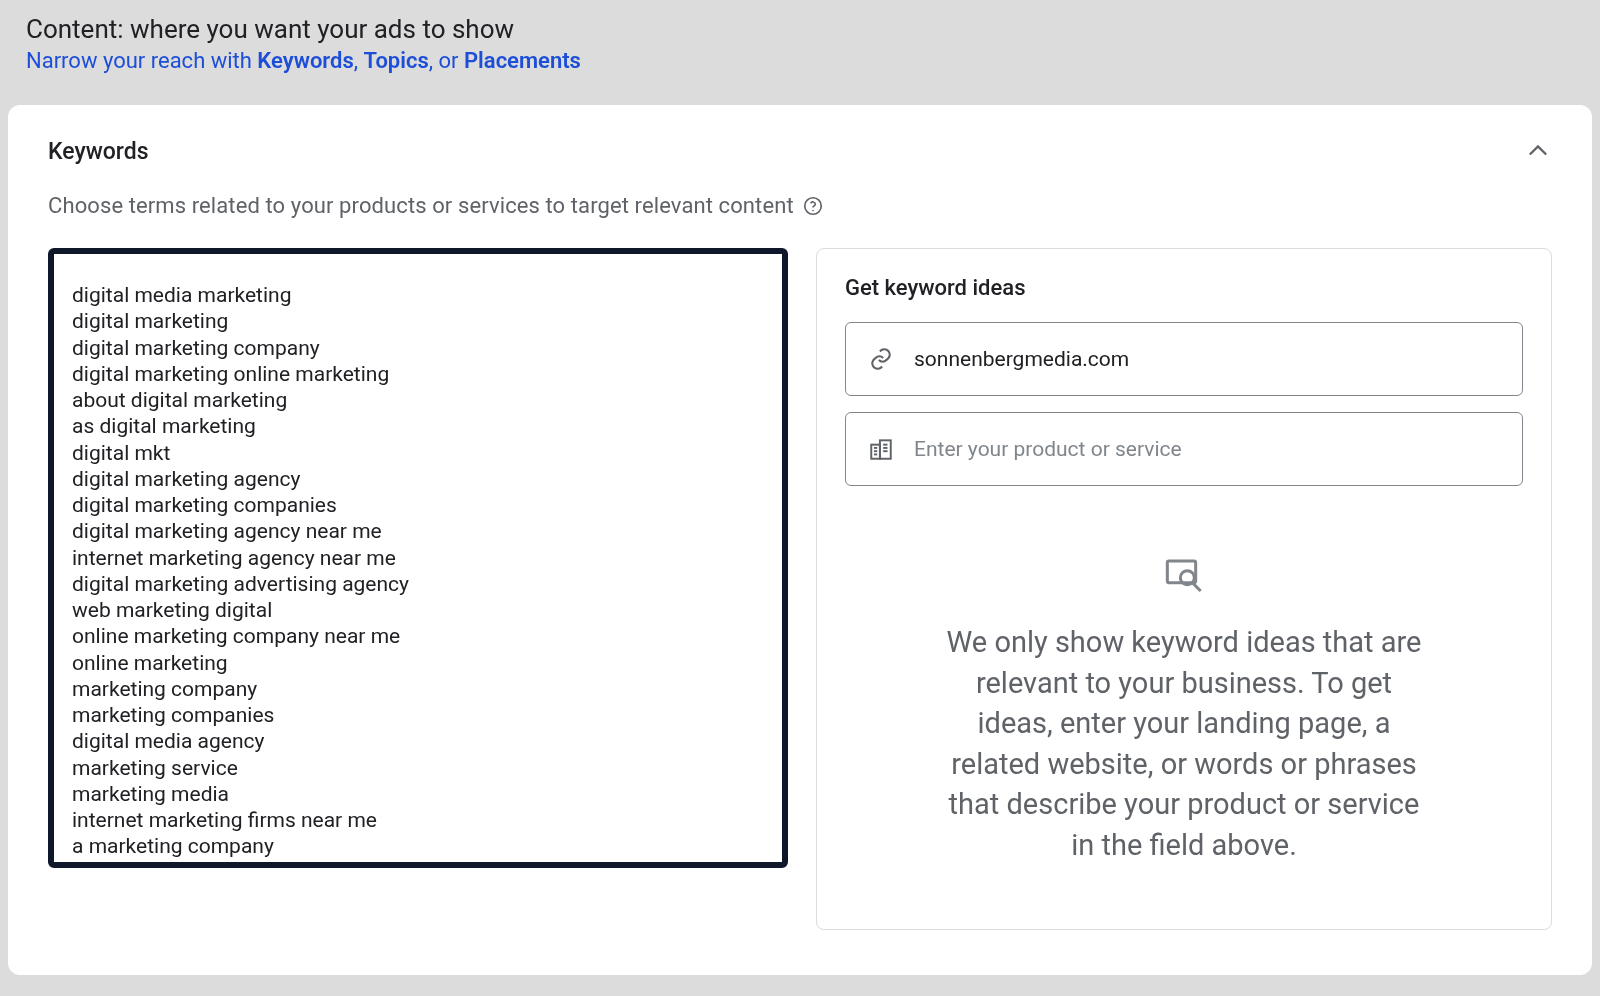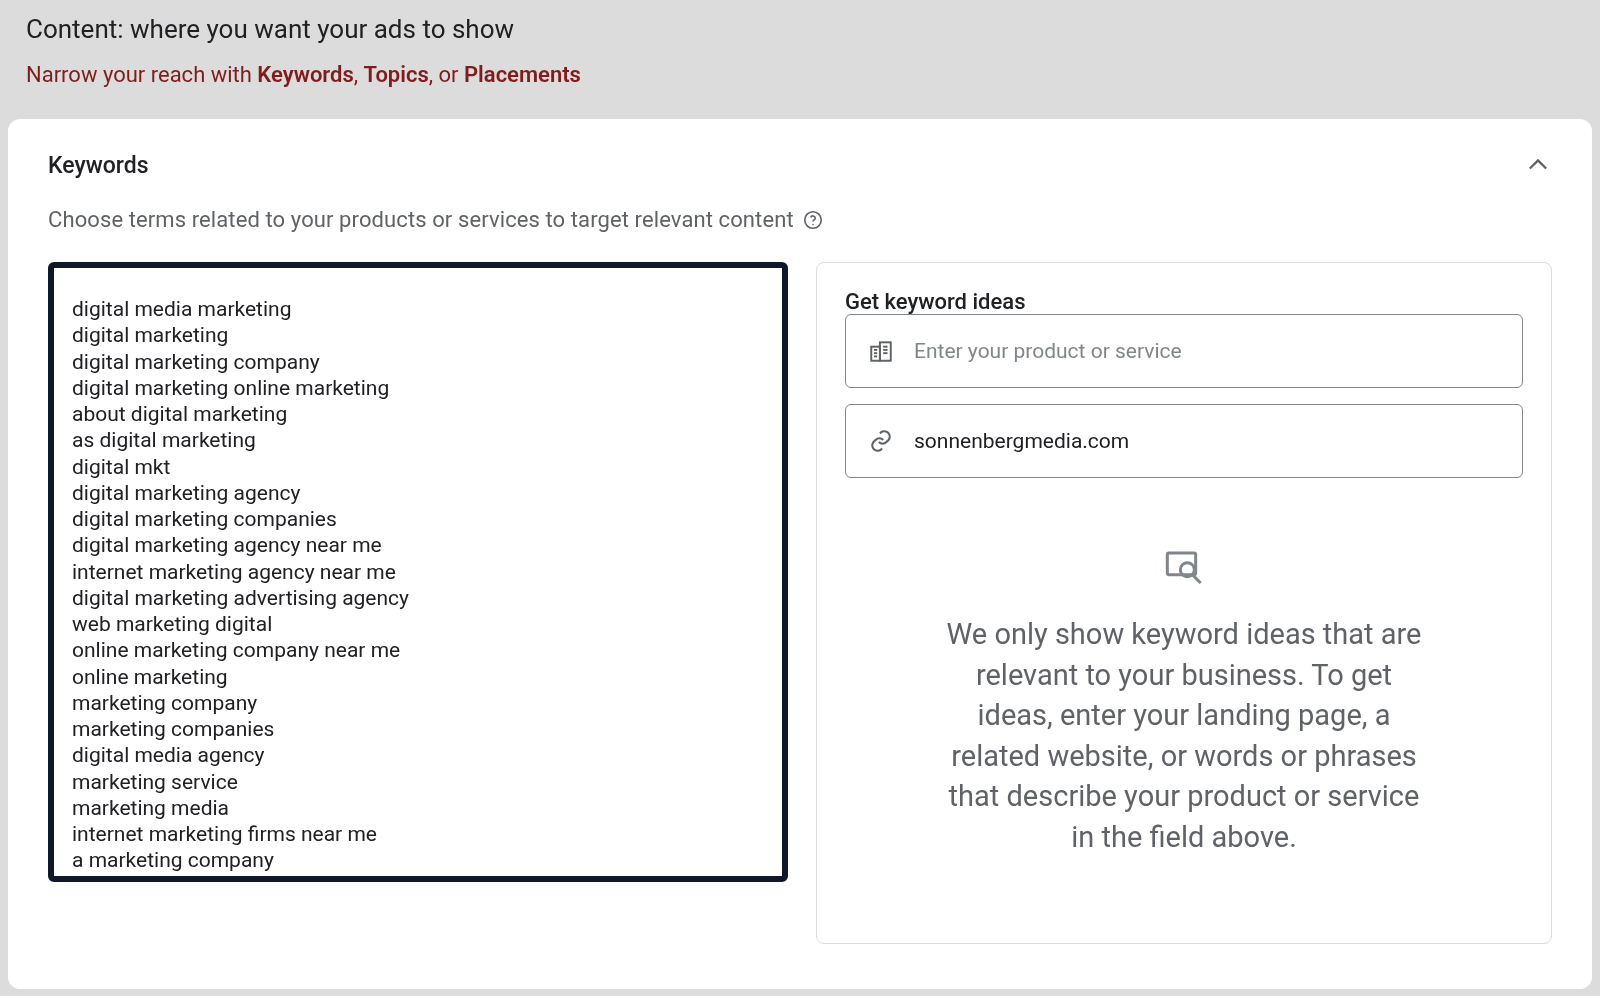--- a/index.html
+++ b/index.html
@@ -17,23 +17,23 @@
   .header-block {
     padding: 14px 24px 22px 24px;
   }
   .header-title {
     font-size: 26px;
     font-weight: 400;
     color: #202124;
   }
   .header-title .bold { font-weight: 400; }
   .header-sub {
-    margin-top: 18px;
+    margin-top: 4px;
     font-size: 22px;
-    color: #7f1d1d;
+    color: #1d4ed8;
   }
   .header-sub .bold { font-weight: 600; }
 
   .card {
     background: #ffffff;
     border-radius: 12px;
     margin: 10px 6px 6px 6px;
     padding: 32px 40px 40px 40px;
     position: relative;
     min-height: 870px;
@@ -100,20 +100,21 @@
   .ideas-panel {
     border: 1px solid #dadce0;
     border-radius: 8px;
     padding: 26px 28px 28px 28px;
     height: 682px;
   }
   .ideas-title {
     font-size: 22px;
     font-weight: 500;
     color: #202124;
+    margin-bottom: 22px;
   }
   .input-wrap {
     border: 1px solid #80868b;
     border-radius: 6px;
     height: 74px;
     display: flex;
     align-items: center;
     padding: 0 22px;
     gap: 20px;
     margin-bottom: 16px;
@@ -211,41 +212,41 @@
 a marketing company
 agency marketing
 a marketing agency</textarea>
       </div>
 
       <div class="col-right">
         <div class="ideas-panel">
           <div class="ideas-title">Get keyword ideas</div>
 
           <div class="input-wrap">
+            <svg class="input-icon" viewBox="0 0 24 24" fill="none" stroke="currentColor" stroke-width="2">
+              <path d="M10 13a5 5 0 0 0 7 0l2-2a5 5 0 0 0-7-7l-1 1"></path>
+              <path d="M14 11a5 5 0 0 0-7 0l-2 2a5 5 0 0 0 7 7l1-1"></path>
+            </svg>
+            <input type="text" value="sonnenbergmedia.com" style="">
+          </div>
+
+          <div class="input-wrap">
             <svg class="input-icon" viewBox="0 0 24 24" fill="none" stroke="currentColor" stroke-width="1.8">
               <rect x="3" y="8" width="8" height="13"></rect>
               <rect x="11" y="4" width="10" height="17"></rect>
               <line x1="14" y1="8" x2="18" y2="8"></line>
               <line x1="14" y1="11" x2="18" y2="11"></line>
               <line x1="14" y1="14" x2="18" y2="14"></line>
               <line x1="5.5" y1="11" x2="8.5" y2="11"></line>
               <line x1="5.5" y1="14" x2="8.5" y2="14"></line>
               <line x1="5.5" y1="17" x2="8.5" y2="17"></line>
             </svg>
             <input type="text" placeholder="Enter your product or service" style="">
           </div>
 
-          <div class="input-wrap">
-            <svg class="input-icon" viewBox="0 0 24 24" fill="none" stroke="currentColor" stroke-width="2">
-              <path d="M10 13a5 5 0 0 0 7 0l2-2a5 5 0 0 0-7-7l-1 1"></path>
-              <path d="M14 11a5 5 0 0 0-7 0l-2 2a5 5 0 0 0 7 7l1-1"></path>
-            </svg>
-            <input type="text" value="sonnenbergmedia.com" style="">
-          </div>
-
           <div class="ideas-center">
             <svg class="search-glyph" viewBox="0 0 24 24" fill="none" stroke="currentColor" stroke-width="1.8">
               <rect x="2" y="3" width="17" height="13" rx="1"></rect>
               <circle cx="14" cy="13" r="4.2"></circle>
               <line x1="17" y1="16" x2="22" y2="21"></line>
             </svg>
             <div class="ideas-help">We only show keyword ideas that are relevant to your business. To get ideas, enter your landing page, a related website, or words or phrases that describe your product or service in the field above.</div>
           </div>
         </div>
       </div>

